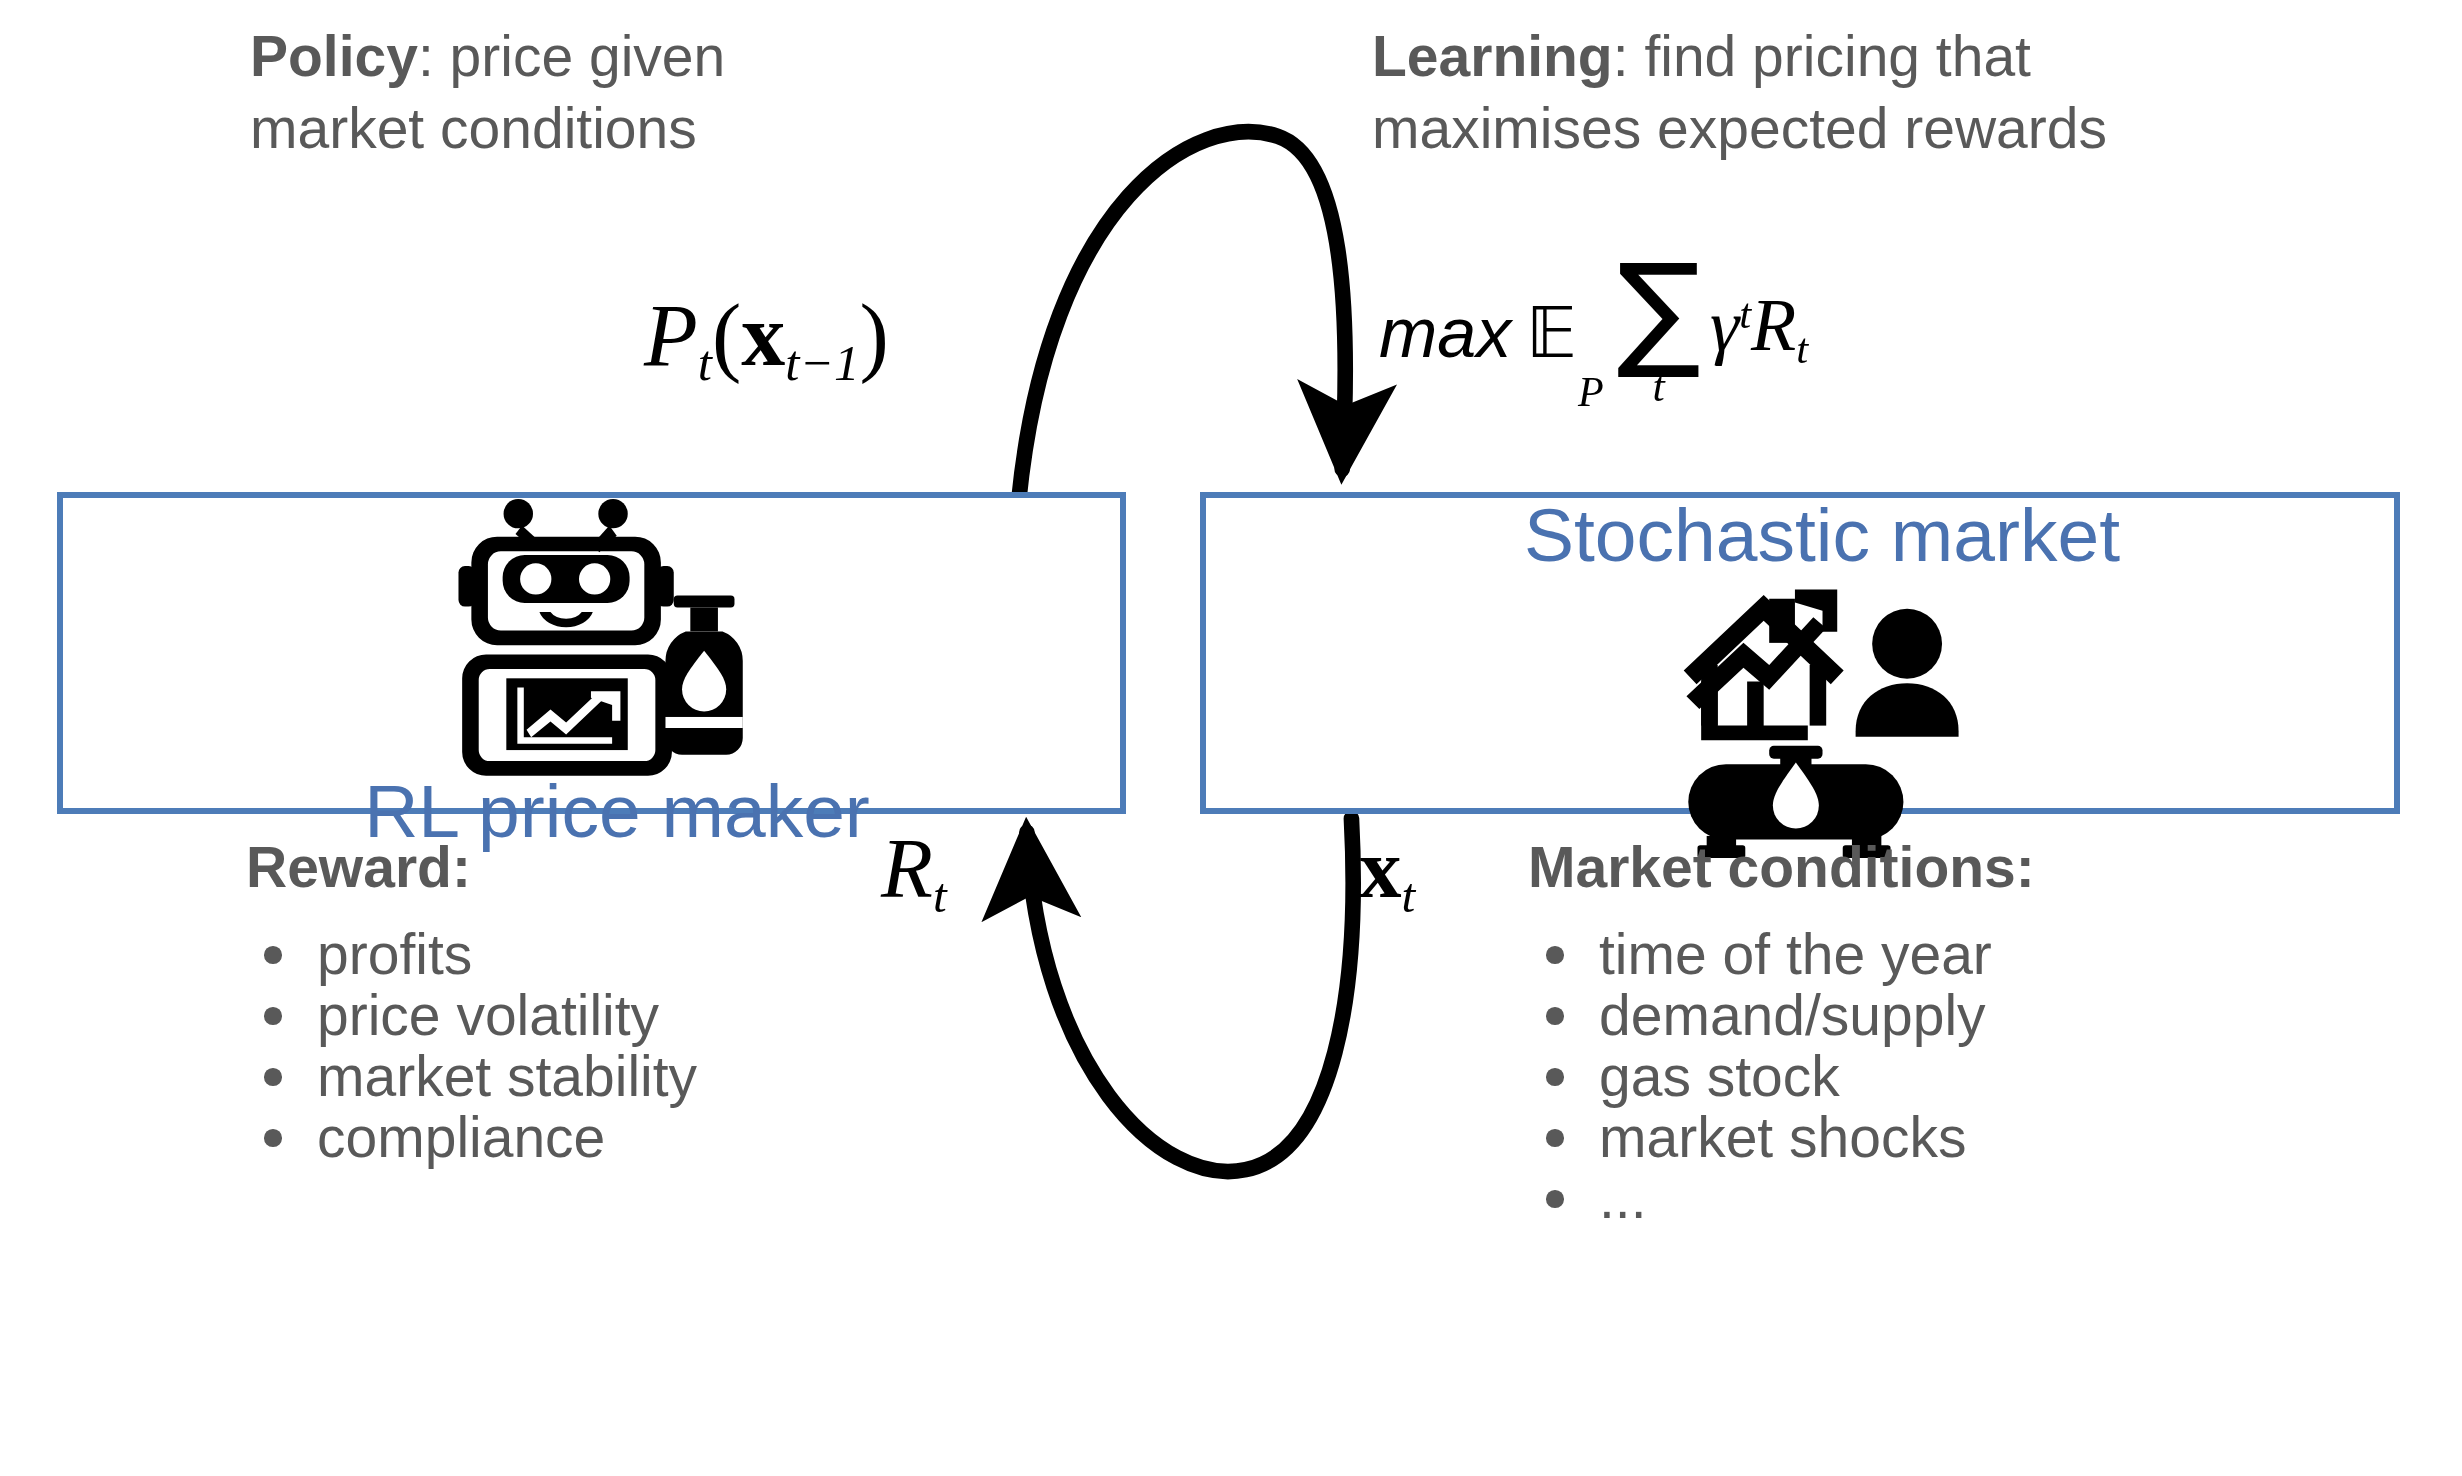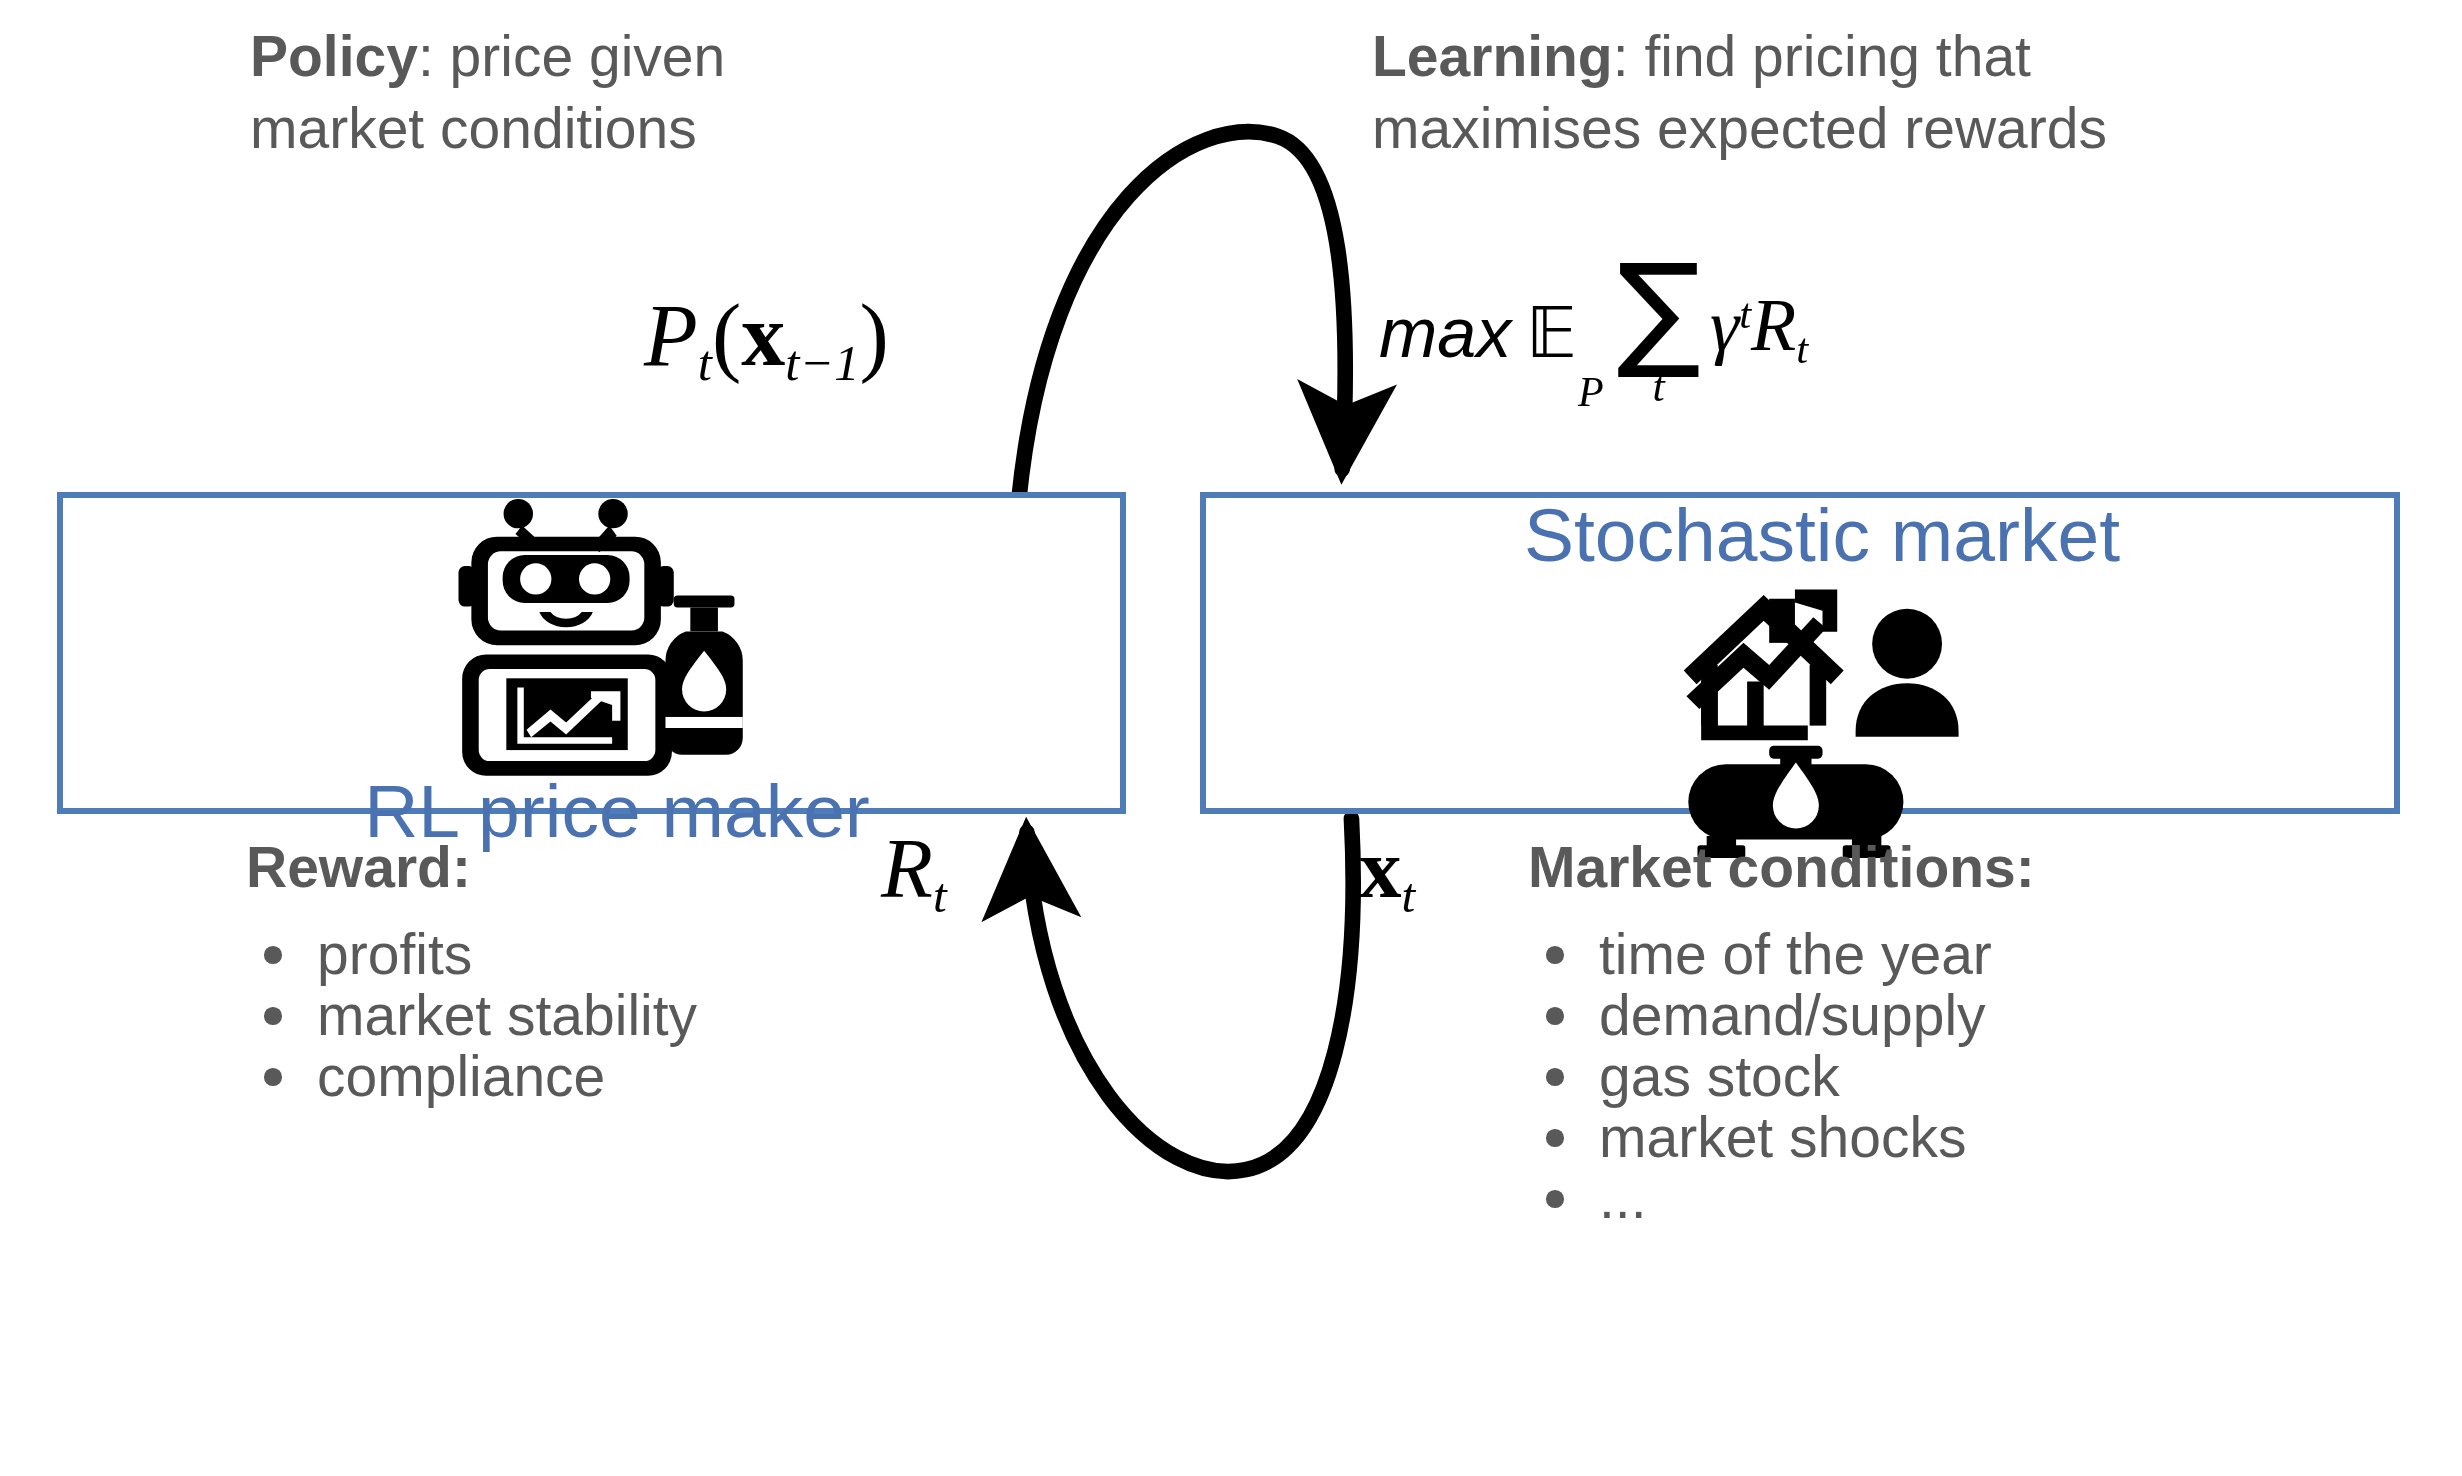--- a/index.html
+++ b/index.html
@@ -296,20 +296,24 @@
   <div class="abs list-title" style="left:246px; top:839px;">
     <span>Reward</span><span>:</span>
   </div>
   <ul class="abs bullet-list" style="left:246px; top:919px;">
     <li>
         <span class="dot"></span>
         <span>profits</span>
       </li>
     <li>
         <span class="dot"></span>
+        <span>price volatility</span>
+      </li>
+    <li>
+        <span class="dot"></span>
         <span>market stability</span>
       </li>
     <li>
         <span class="dot"></span>
         <span>compliance</span>
       </li>
   </ul>
 
   <div class="abs list-title" style="left:1528px; top:839px;">
     <span>Market conditions</span><span>:</span>

